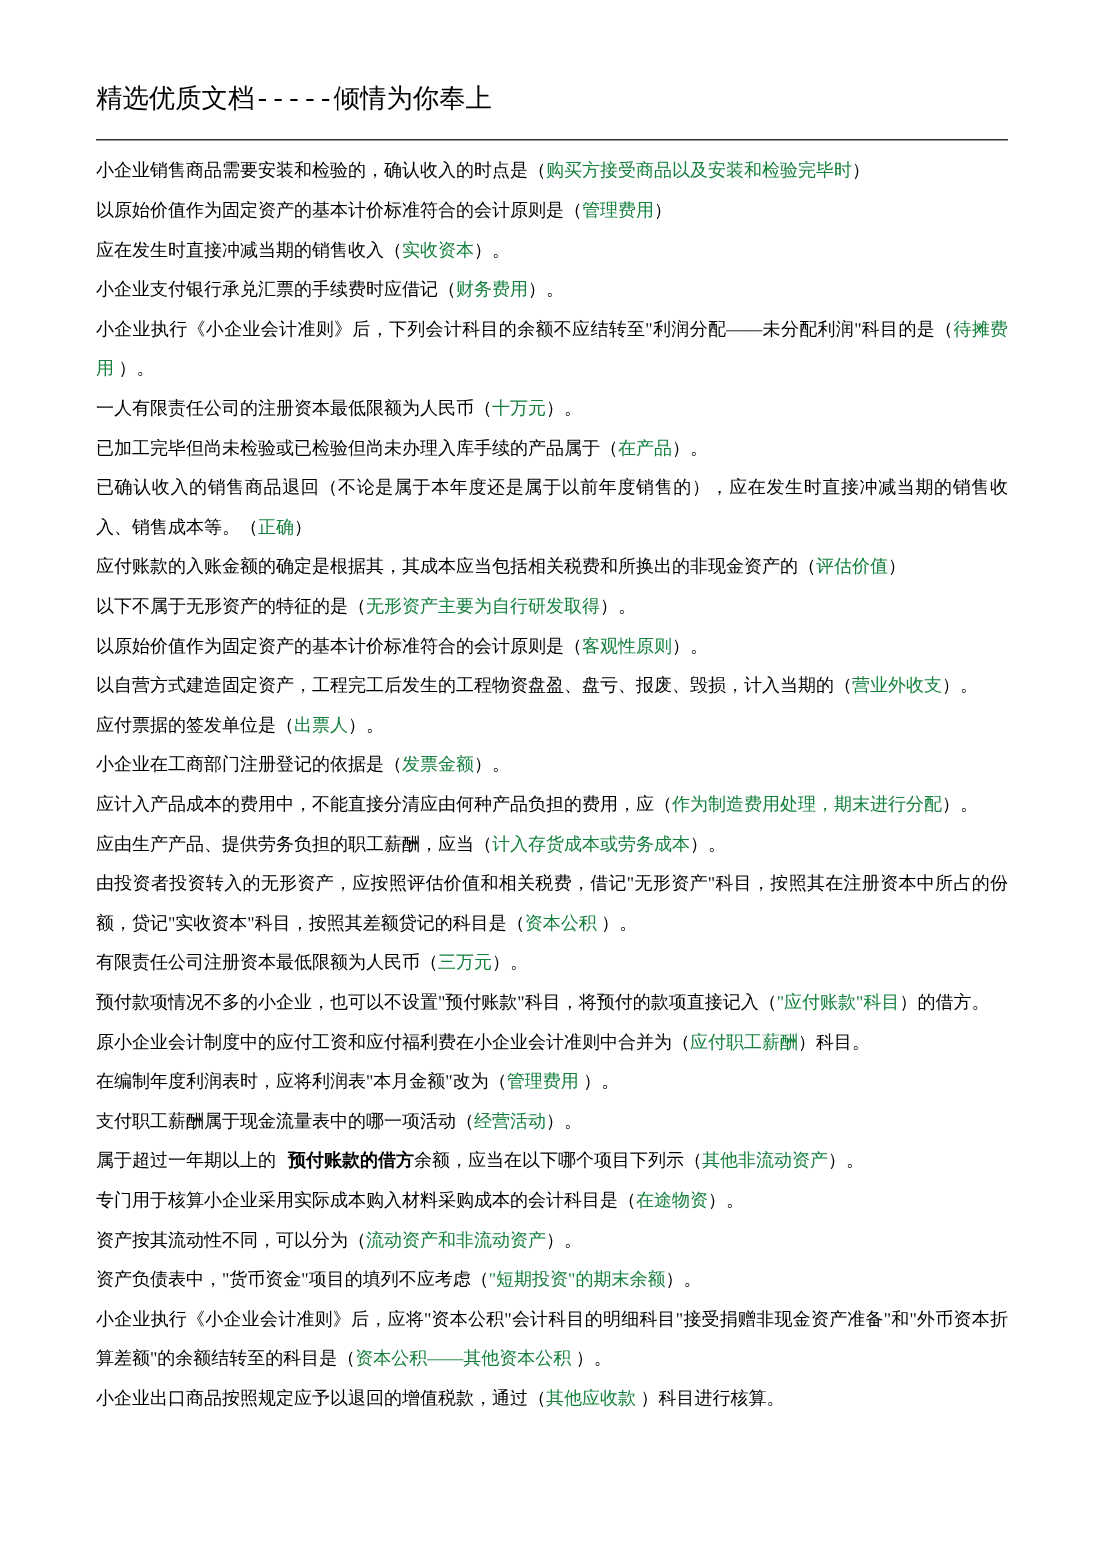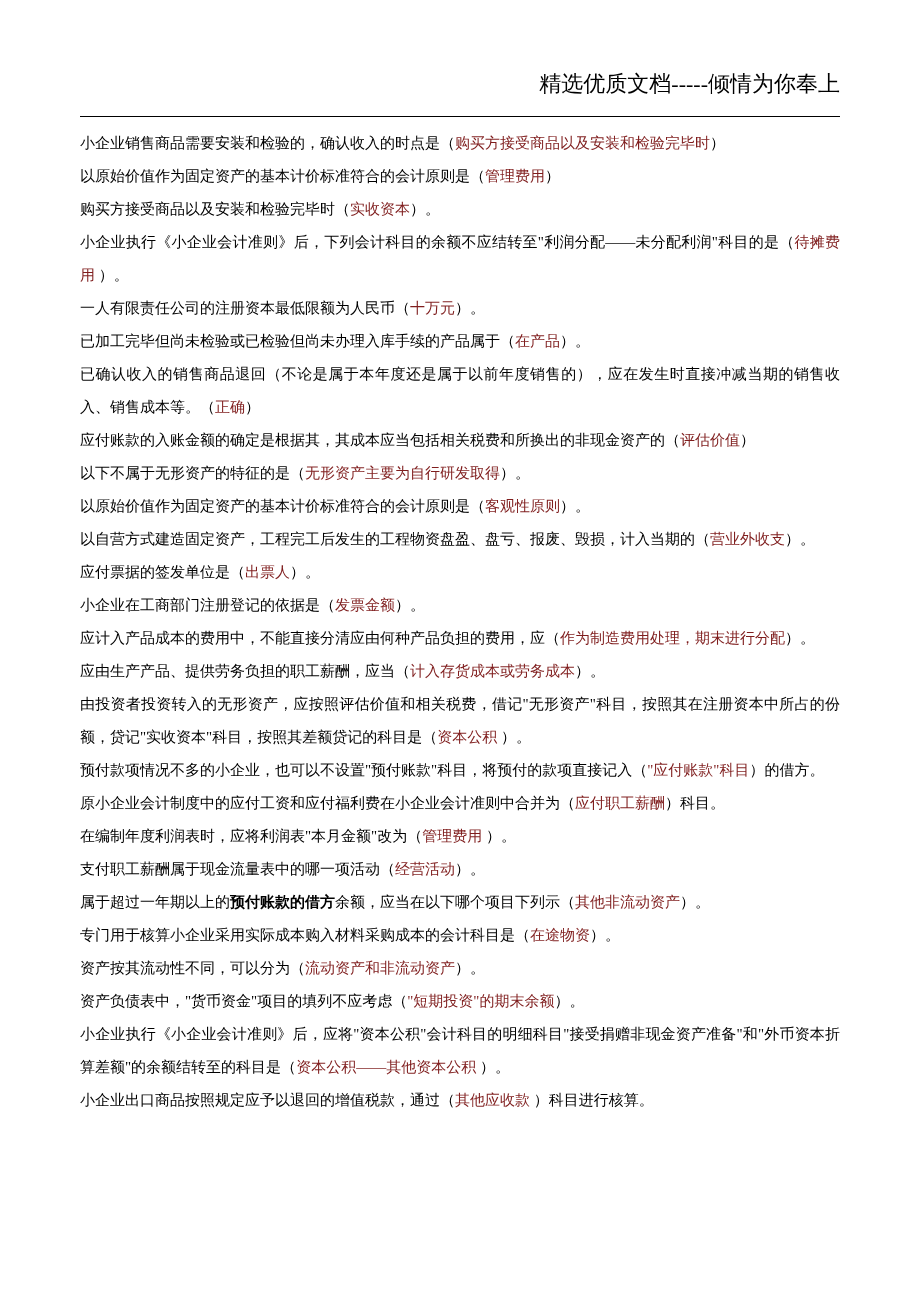--- a/index.html
+++ b/index.html
@@ -7,64 +7,67 @@
     font-size: 15px;
     line-height: 2.2;
     color: #000;
     background: #fff;
     margin: 0;
     padding: 60px 80px 40px 80px;
     width: 920px;
     box-sizing: border-box;
   }
   .header {
-    text-align: right;
+    text-align: left;
     font-size: 22px;
     margin-bottom: 8px;
-    font-family: Liberation Serif, serif;
+    font-family: Liberation Mono, monospace;
   }
   .divider {
     border: none;
     border-top: 1px solid #000;
     margin: 4px 0 10px 0;
   }
   .line {
     margin: 0;
     text-align: justify;
   }
   .red {
-    color: #7f1d1d;
+    color: #15803d;
   }
   .bold {
     font-weight: bold;
+    padding-left: 10px;
   }
 </style>
 </head>
 <body>
 
 <div class="header">精选优质文档-----倾情为你奉上</div>
 <hr class="divider">
 
 <div id="content">
     <p class="line"><span>小企业销售商品需要安装和检验的，确认收入的时点是（</span><span class="red">购买方接受商品以及安装和检验完毕时</span><span>）</span></p>
     <p class="line"><span>以原始价值作为固定资产的基本计价标准符合的会计原则是（</span><span class="red">管理费用</span><span>）</span></p>
-    <p class="line"><span>购买方接受商品以及安装和检验完毕时（</span><span class="red">实收资本</span><span>）。</span></p>
+    <p class="line"><span>应在发生时直接冲减当期的销售收入（</span><span class="red">实收资本</span><span>）。</span></p>
+    <p class="line"><span>小企业支付银行承兑汇票的手续费时应借记（</span><span class="red">财务费用</span><span>）。</span></p>
     <p class="line"><span>小企业执行《小企业会计准则》后，下列会计科目的余额不应结转至"利润分配——未分配利润"科目的是（</span><span class="red">待摊费用</span><span>  ）。</span></p>
     <p class="line"><span>一人有限责任公司的注册资本最低限额为人民币（</span><span class="red">十万元</span><span>）。</span></p>
     <p class="line"><span>已加工完毕但尚未检验或已检验但尚未办理入库手续的产品属于（</span><span class="red">在产品</span><span>）。</span></p>
     <p class="line"><span>已确认收入的销售商品退回（不论是属于本年度还是属于以前年度销售的），应在发生时直接冲减当期的销售收入、销售成本等。（</span><span class="red">正确</span><span>）</span></p>
     <p class="line"><span>应付账款的入账金额的确定是根据其，其成本应当包括相关税费和所换出的非现金资产的（</span><span class="red">评估价值</span><span>）</span></p>
     <p class="line"><span>以下不属于无形资产的特征的是（</span><span class="red">无形资产主要为自行研发取得</span><span>）。</span></p>
     <p class="line"><span>以原始价值作为固定资产的基本计价标准符合的会计原则是（</span><span class="red">客观性原则</span><span>）。</span></p>
     <p class="line"><span>以自营方式建造固定资产，工程完工后发生的工程物资盘盈、盘亏、报废、毁损，计入当期的（</span><span class="red">营业外收支</span><span>）。</span></p>
     <p class="line"><span>应付票据的签发单位是（</span><span class="red">出票人</span><span>）。</span></p>
     <p class="line"><span>小企业在工商部门注册登记的依据是（</span><span class="red">发票金额</span><span>）。</span></p>
     <p class="line"><span>应计入产品成本的费用中，不能直接分清应由何种产品负担的费用，应（</span><span class="red">作为制造费用处理，期末进行分配</span><span>）。</span></p>
     <p class="line"><span>应由生产产品、提供劳务负担的职工薪酬，应当（</span><span class="red">计入存货成本或劳务成本</span><span>）。</span></p>
     <p class="line"><span>由投资者投资转入的无形资产，应按照评估价值和相关税费，借记"无形资产"科目，按照其在注册资本中所占的份额，贷记"实收资本"科目，按照其差额贷记的科目是（</span><span class="red">资本公积</span><span>  ）。</span></p>
+    <p class="line"><span>有限责任公司注册资本最低限额为人民币（</span><span class="red">三万元</span><span>）。</span></p>
     <p class="line"><span>预付款项情况不多的小企业，也可以不设置"预付账款"科目，将预付的款项直接记入（</span><span class="red">"应付账款"科目</span><span>）的借方。</span></p>
     <p class="line"><span>原小企业会计制度中的应付工资和应付福利费在小企业会计准则中合并为（</span><span class="red">应付职工薪酬</span><span>）科目。</span></p>
     <p class="line"><span>在编制年度利润表时，应将利润表"本月金额"改为（</span><span class="red">管理费用</span><span>   ）。</span></p>
     <p class="line"><span>支付职工薪酬属于现金流量表中的哪一项活动（</span><span class="red">经营活动</span><span>）。</span></p>
     <p class="line"><span>属于超过一年期以上的</span><span class="bold">预付账款的借方</span><span>余额，应当在以下哪个项目下列示（</span><span class="red">其他非流动资产</span><span>）。</span></p>
     <p class="line"><span>专门用于核算小企业采用实际成本购入材料采购成本的会计科目是（</span><span class="red">在途物资</span><span>）。</span></p>
     <p class="line"><span>资产按其流动性不同，可以分为（</span><span class="red">流动资产和非流动资产</span><span>）。</span></p>
     <p class="line"><span>资产负债表中，"货币资金"项目的填列不应考虑（</span><span class="red">"短期投资"的期末余额</span><span>）。</span></p>
     <p class="line"><span>小企业执行《小企业会计准则》后，应将"资本公积"会计科目的明细科目"接受捐赠非现金资产准备"和"外币资本折算差额"的余额结转至的科目是（</span><span class="red">资本公积——其他资本公积</span><span>   ）。</span></p>
     <p class="line"><span>小企业出口商品按照规定应予以退回的增值税款，通过（</span><span class="red">其他应收款</span><span>  ）科目进行核算。</span></p>

